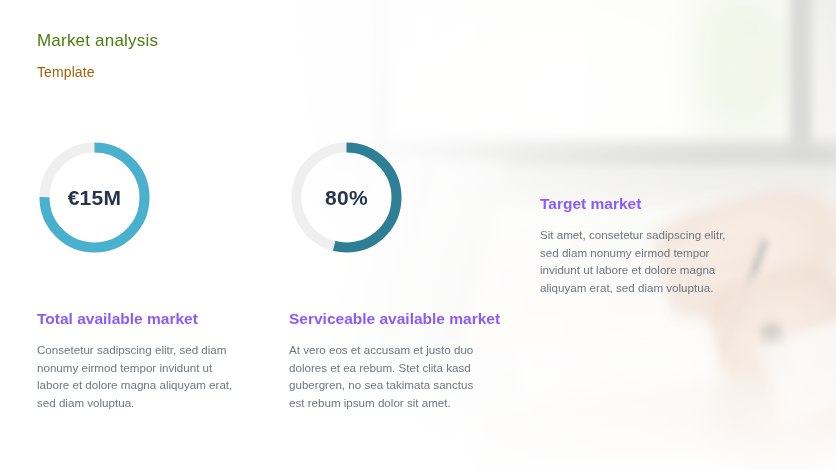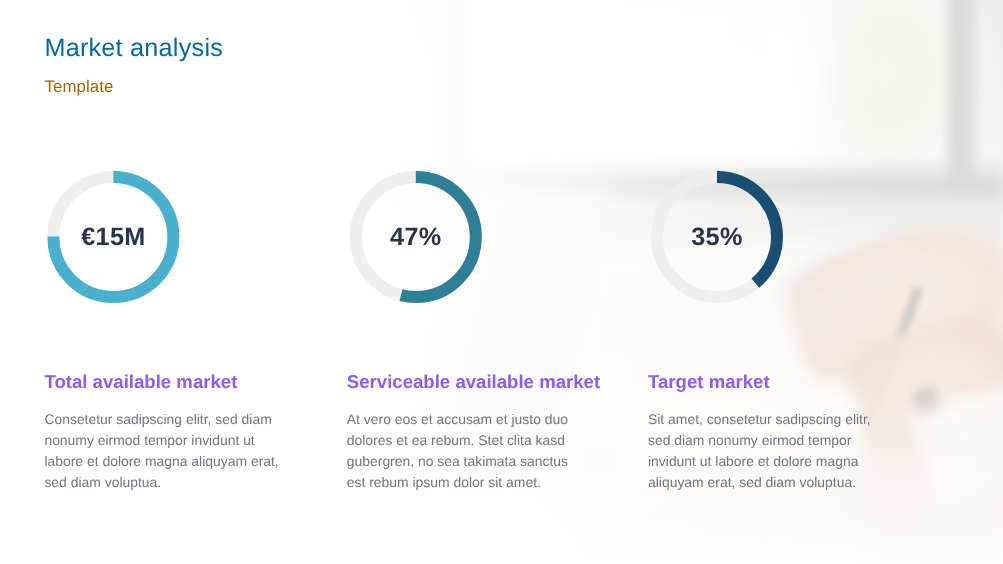--- a/index.html
+++ b/index.html
@@ -268,23 +268,23 @@
     position: absolute;
     inset: 0;
   }
 
   .header {
     position: absolute;
     left: 37px;
     top: 24px;
   }
   .page-title {
-    font-size: 21px;
+    font-size: 17px;
     font-weight: 300;
-    color: #0369a1;
+    color: #4d7c0f;
     letter-spacing: .2px;
     line-height: 34px;
   }
   .page-subtitle {
     margin-top: 6px;
     font-size: 14px;
     font-weight: 400;
     color: #a16207;
     letter-spacing: .1px;
   }
@@ -395,33 +395,26 @@
         <div class="col-heading">Total available market</div>
         <div class="col-body">Consetetur sadipscing elitr, sed diam nonumy eirmod tempor invidunt ut labore et dolore magna aliquyam erat, sed diam voluptua.</div>
       </div>
 
       <div class="col col-1">
         <div class="donut-wrap">
           <svg width="115" height="115" viewBox="0 0 115 115">
             <circle cx="57.5" cy="57.5" r="50" fill="none" stroke="#EFEFF0" stroke-width="10"></circle>
             <circle cx="57.5" cy="57.5" r="50" fill="none" stroke="#2E7F96" stroke-width="10" stroke-linecap="butt" stroke-dasharray="169.30 144.86" transform="rotate(-90 57.5 57.5)"></circle>
           </svg>
-          <div class="donut-value">47%</div>
+          <div class="donut-value">80%</div>
         </div>
         <div class="col-heading">Serviceable available market</div>
         <div class="col-body">At vero eos et accusam et justo duo dolores et ea rebum. Stet clita kasd gubergren, no sea takimata sanctus est rebum ipsum dolor sit amet.</div>
       </div>
 
       <div class="col col-2">
-        <div class="donut-wrap">
-          <svg width="115" height="115" viewBox="0 0 115 115">
-            <circle cx="57.5" cy="57.5" r="50" fill="none" stroke="#EFEFF0" stroke-width="10"></circle>
-            <circle cx="57.5" cy="57.5" r="50" fill="none" stroke="#1A4F73" stroke-width="10" stroke-linecap="butt" stroke-dasharray="122.17 191.99" transform="rotate(-90 57.5 57.5)"></circle>
-          </svg>
-          <div class="donut-value">35%</div>
-        </div>
         <div class="col-heading">Target market</div>
         <div class="col-body">Sit amet, consetetur sadipscing elitr, sed diam nonumy eirmod tempor invidunt ut labore et dolore magna aliquyam erat, sed diam voluptua.</div>
       </div>
 
     </div>
   </div>
 </div>
 
 </body></html>

